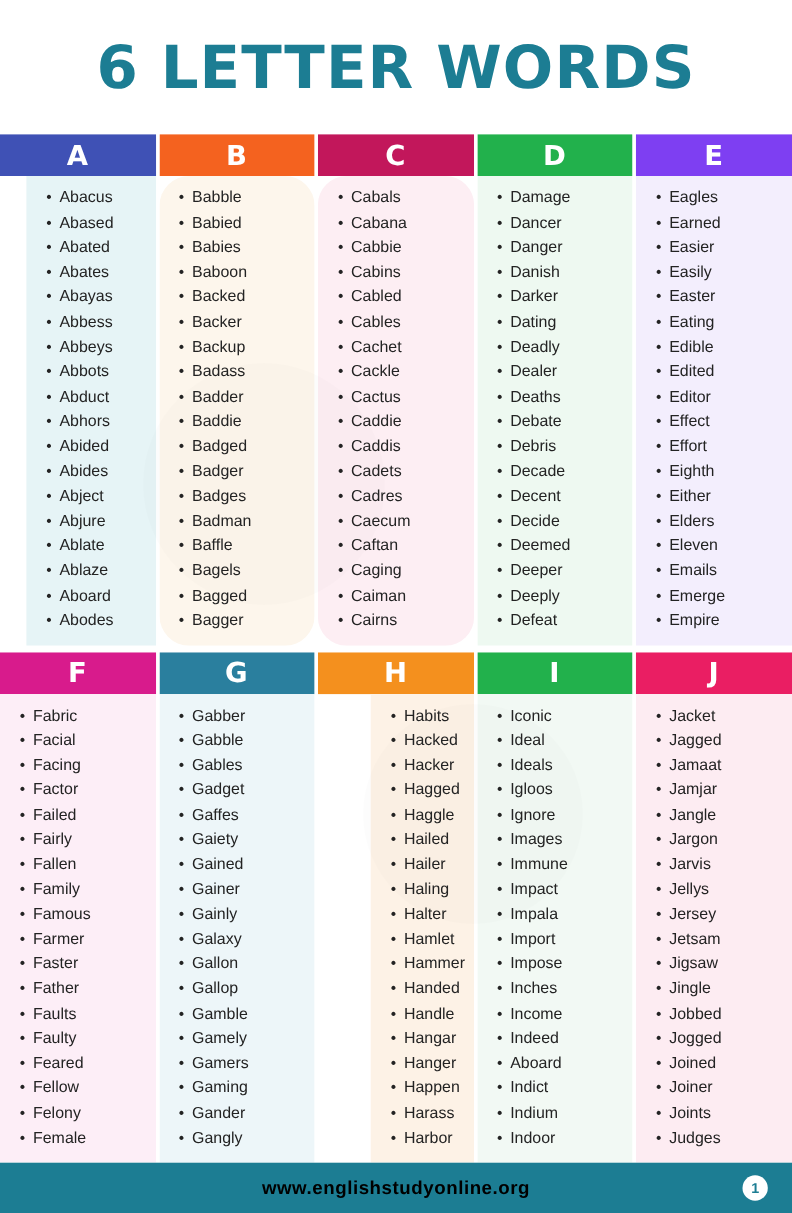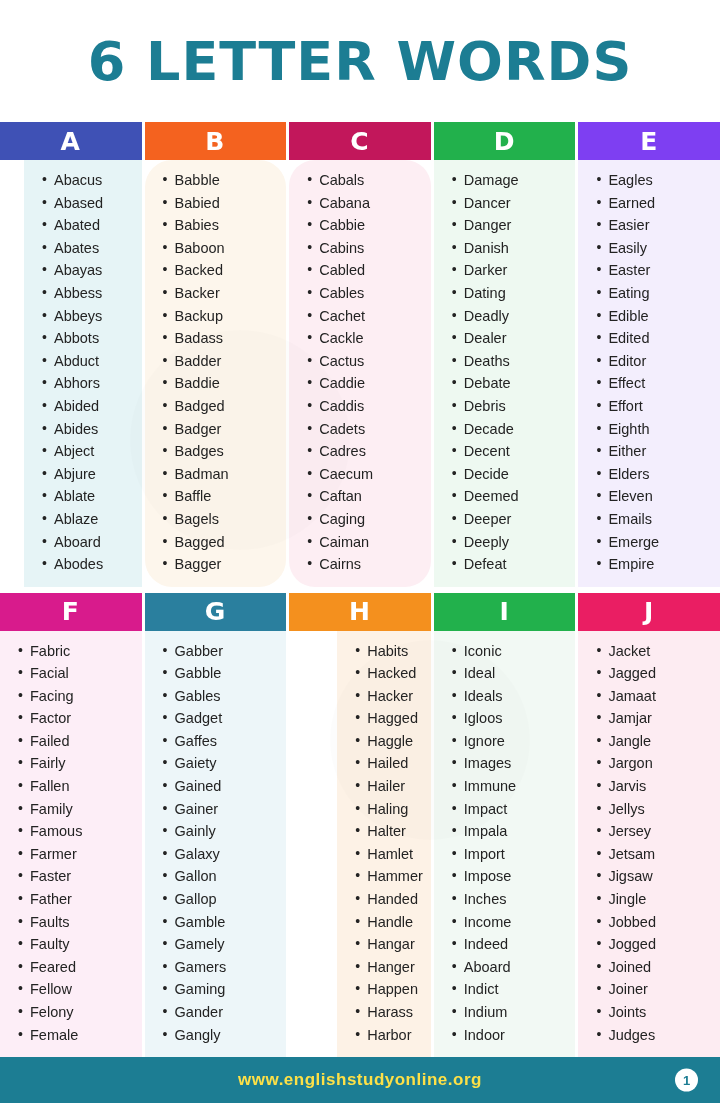--- a/index.html
+++ b/index.html
@@ -102,21 +102,21 @@
   
   .footer {
     height: 46px;
     background: #1c7d93;
     display: flex;
     align-items: center;
     justify-content: center;
     position: relative;
   }
   .footer-url {
-    color: #fde047;
+    color: #000000;
     font-size: 17px;
     font-weight: bold;
     letter-spacing: .5px;
     font-family: "Liberation Sans", sans-serif;
   }
   .page-badge {
     position: absolute;
     right: 22px;
     top: 50%;
     transform: translateY(-50%);

